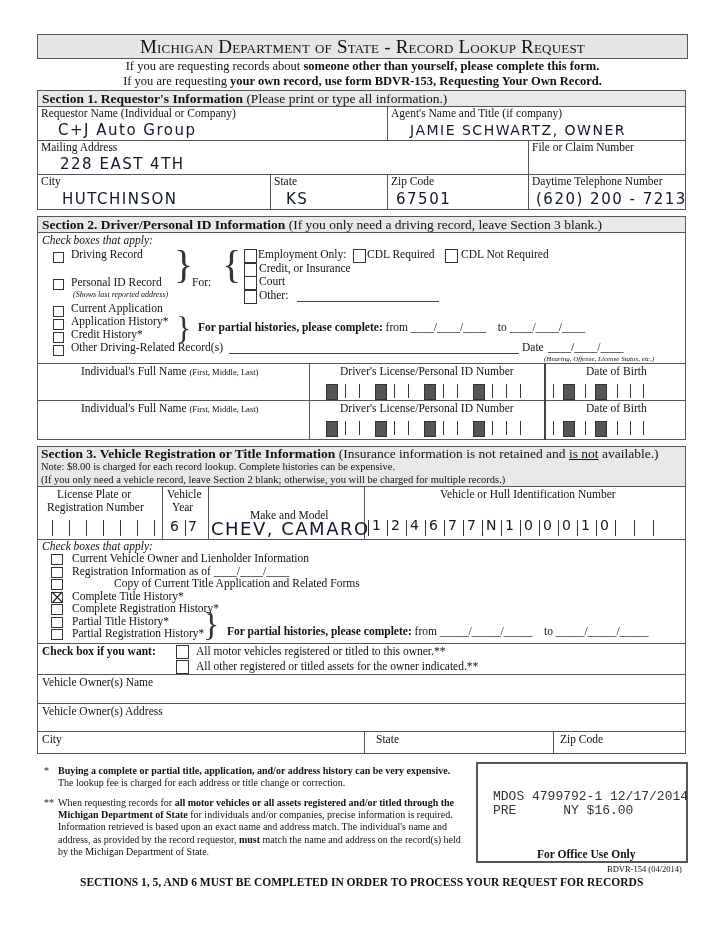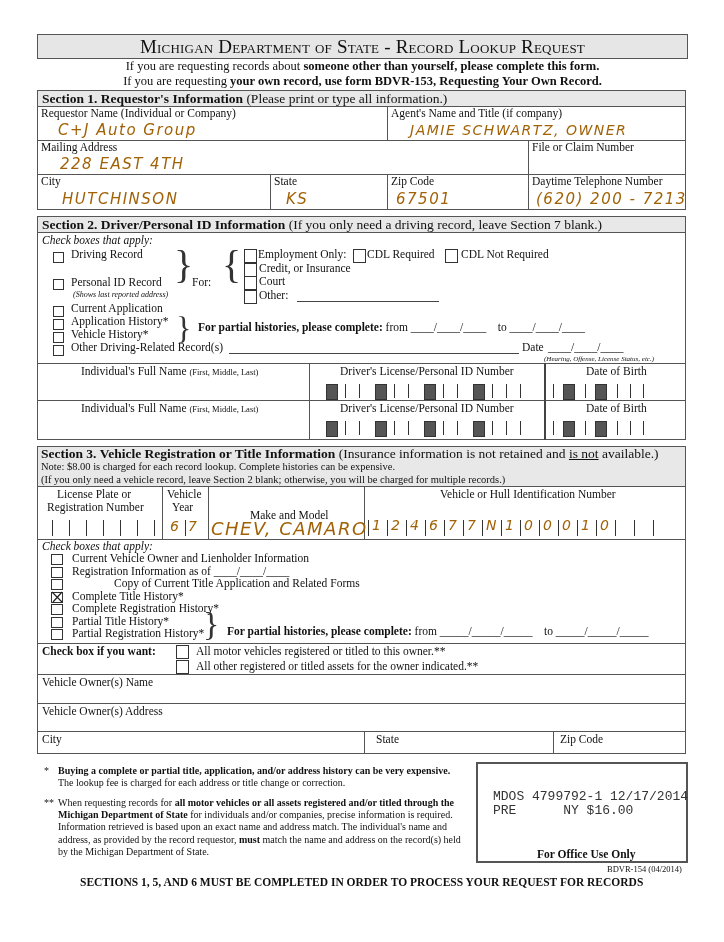--- a/index.html
+++ b/index.html
@@ -7,22 +7,22 @@
          font-family:"Liberation Serif", serif; color:#111; }
   .abs { position:absolute; }
   .title-bar { position:absolute; left:37px; top:34px; width:649px; height:23px;
       border:1px solid #555; background:#e6e6e6; text-align:center;
       font-size:19px; line-height:23px; font-variant:small-caps; letter-spacing:0.2px; }
   .sub { position:absolute; left:37px; width:651px; text-align:center; font-size:12.5px; }
   .sec-head { position:absolute; left:37px; width:649px; border:1px solid #555;
       background:#e8e8e8; font-size:13.5px; padding-left:4px; box-sizing:border-box; height:17px; line-height:16px; }
   .box { position:absolute; border:1px solid #555; box-sizing:border-box; }
   .lbl { position:absolute; font-size:11.5px; }
-  .hand { position:absolute; font-family:"DejaVu Sans", sans-serif; font-style:italic;
-      font-size:15px; color:#a16207; letter-spacing:1.5px; }
+  .hand { position:absolute; font-family:"DejaVu Sans", sans-serif; 
+      font-size:15px; color:#0f172a; letter-spacing:1.5px; }
   .cb { position:absolute; width:9px; height:9px; border:1px solid #333; background:#fff; }
   .cbl { position:absolute; width:11px; height:12px; border:1px solid #333; background:#fff; }
   .txt { position:absolute; font-size:11.5px; white-space:nowrap; }
   .small-i { font-size:8px; font-style:italic; }
   .tick { position:absolute; width:1px; height:14px; background:#333; }
   .dark { position:absolute; width:10px; height:14px; background:#555; border:1px solid #333; }
   .mono { font-family:"Liberation Mono", monospace; }
   .brace { position:absolute; font-size:40px; line-height:40px; font-weight:100; color:#333; }
   b { font-weight:bold; }
   u { text-decoration:underline; }
@@ -55,21 +55,21 @@
 <div class="hand" style="left:540px;top:155px;"></div>
 <div class="lbl" style="left:41px;top:175px;">City</div>
 <div class="hand" style="left:62px;top:190px;">HUTCHINSON</div>
 <div class="lbl" style="left:274px;top:175px;">State</div>
 <div class="hand" style="left:286px;top:190px;">KS</div>
 <div class="lbl" style="left:391px;top:175px;">Zip Code</div>
 <div class="hand" style="left:396px;top:190px;">67501</div>
 <div class="lbl" style="left:532px;top:175px;">Daytime Telephone Number</div>
 <div class="hand" style="left:536px;top:190px;">(620) 200 - 7213</div>
 
-<div class="sec-head" style="top:216px;"><b>Section 2.  Driver/Personal ID Information</b><span> (If you only need a driving record, leave Section 7 blank.)</span></div>
+<div class="sec-head" style="top:216px;"><b>Section 2.  Driver/Personal ID Information</b><span> (If you only need a driving record, leave Section 3 blank.)</span></div>
 <div class="box" style="left:37px;top:232px;width:649px;height:208px;"></div>
 
 <div class="txt" style="left:42px;top:234px;font-style:italic;">Check boxes that apply:</div>
 
 <div class="cb" style="left:53px;top:252px;"></div>
 <div class="txt" style="left:71px;top:248px;">Driving Record</div>
 <div class="cb" style="left:53px;top:279px;"></div>
 <div class="txt" style="left:71px;top:276px;">Personal ID Record</div>
 <div class="txt small-i" style="left:73px;top:290px;">(Shows last reported address)</div>
 
@@ -89,21 +89,21 @@
 <div class="txt" style="left:259px;top:275px;">Court</div>
 <div class="cbl" style="left:244px;top:290px;"></div>
 <div class="txt" style="left:259px;top:289px;">Other:</div>
 <div class="abs" style="left:297px;top:301px;width:142px;height:1px;background:#444;"></div>
 
 <div class="cb" style="left:53px;top:306px;"></div>
 <div class="txt" style="left:71px;top:302px;">Current Application</div>
 <div class="cb" style="left:53px;top:319px;"></div>
 <div class="txt" style="left:71px;top:315px;">Application History*</div>
 <div class="cb" style="left:53px;top:332px;"></div>
-<div class="txt" style="left:71px;top:328px;">Vehicle History*</div>
+<div class="txt" style="left:71px;top:328px;">Credit History*</div>
 <div class="brace" style="left:176px;top:308px;font-size:32px;">}</div>
 <div class="txt" style="left:198px;top:321px;"><b>For partial histories, please complete:</b> <span>from</span> <span>____/____/____</span> &nbsp;&nbsp; <span>to</span> <span>____/____/____</span></div>
 
 <div class="cb" style="left:53px;top:345px;"></div>
 <div class="txt" style="left:71px;top:341px;">Other Driving-Related Record(s)</div>
 <div class="abs" style="left:229px;top:353px;width:290px;height:1px;background:#444;"></div>
 <div class="txt" style="left:522px;top:341px;">Date</div>
 <div class="txt" style="left:548px;top:341px;">____/____/____</div>
 <div class="txt small-i" style="left:544px;top:355px;font-size:7px;">(Hearing, Offense, License Status, etc.)</div>
 

